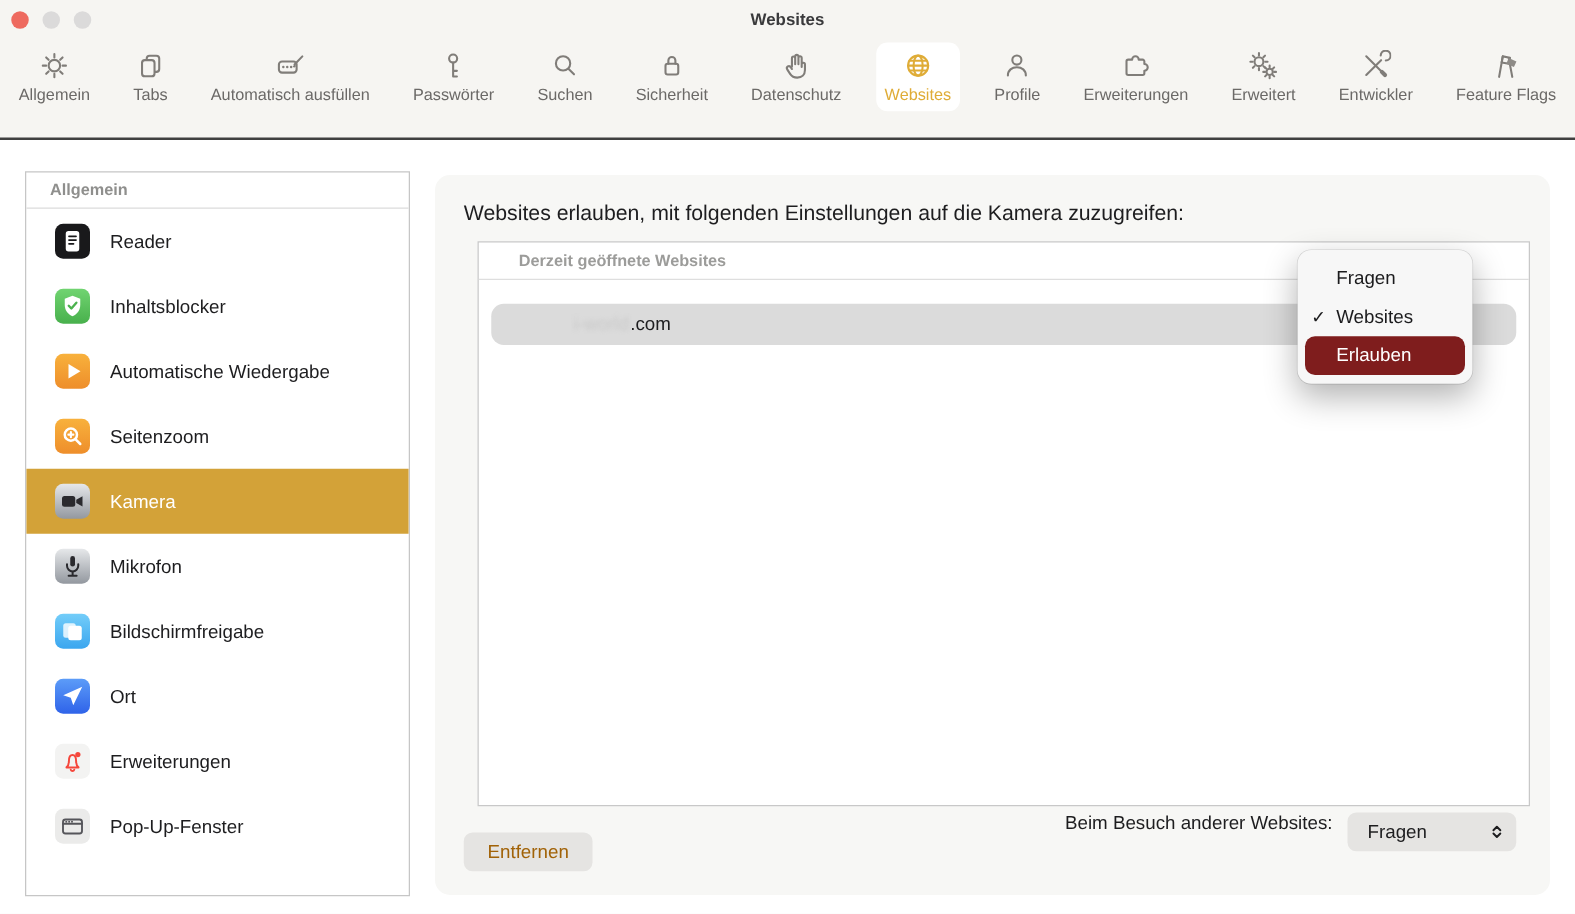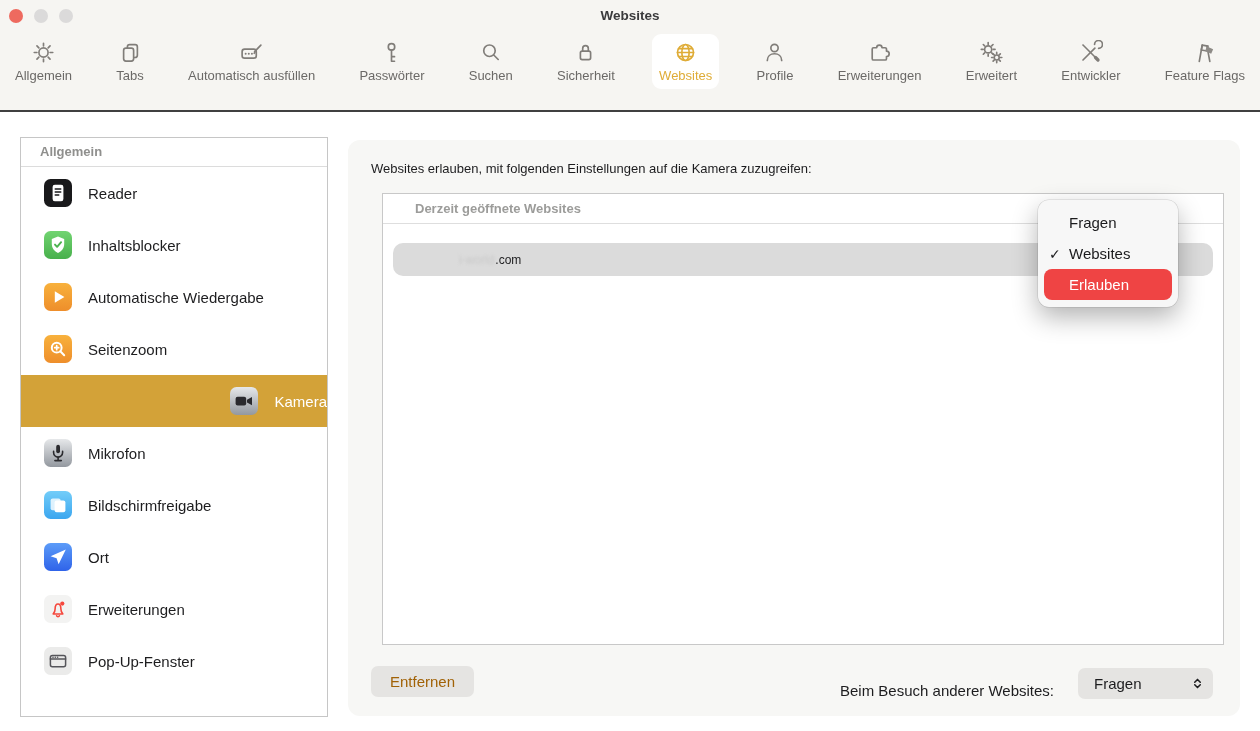--- a/index.html
+++ b/index.html
@@ -24,47 +24,47 @@
   .tb-icon{height:26px;display:flex;align-items:center;justify-content:center;}
   .tb-label{font-size:13px;color:#6B6967;white-space:nowrap;}
   .tb-item.selected .tb-label{color:#DFAC37;}
 
   
   .sidebar{position:absolute;left:20px;top:137px;width:308px;height:580px;background:#fff;
            border:1px solid #C6C6C6;box-sizing:border-box;overflow:hidden;}
   .sidebar-header{height:28px;line-height:28px;padding-left:19px;font-size:13px;font-weight:600;
                   color:#8F8F8D;border-bottom:1px solid #DCDCDC;}
   .sb-item{height:52px;display:flex;align-items:center;padding-left:23px;gap:16px;font-size:15px;color:#1D1D1F;}
-  .sb-item.selected{background:#D3A238;color:#ffffff;justify-content:flex-end;}
+  .sb-item.selected{background:#D3A238;color:#ffffff;}
   .sb-icon{width:28px;height:28px;border-radius:6.5px;display:flex;align-items:center;justify-content:center;flex:none;}
 
   
   .main-panel{position:absolute;left:348px;top:140px;width:892px;height:576px;background:#F7F7F5;border-radius:12px;}
-  .heading{position:absolute;left:23px;top:21px;font-size:13px;color:#1D1D1F;}
+  .heading{position:absolute;left:23px;top:21px;font-size:17px;color:#1D1D1F;}
   .sites-table{position:absolute;left:34px;top:53px;width:842px;height:452px;background:#fff;
                border:1px solid #C8C8C8;box-sizing:border-box;}
   .table-header{height:29px;line-height:29px;padding-left:32px;font-size:13px;font-weight:600;
                 color:#9C9C9A;border-bottom:1px solid #DEDEDE;}
   .site-row{margin:19px 10px 0;height:33px;border-radius:10px;background:#DBDBDB;display:flex;
-            align-items:center;padding-left:66px;font-size:12px;color:#1D1D1F;box-sizing:border-box;}
+            align-items:center;padding-left:66px;font-size:15px;color:#1D1D1F;box-sizing:border-box;}
   .site-faded{color:#C9C9C9;filter:blur(1.6px);margin-right:1px;}
 
   .footer-remove{position:absolute;left:23px;top:526px;height:31px;padding:0 19px;background:#E5E4E2;
                  border:none;border-radius:7px;font-size:15px;color:#a16207;font-family:inherit;}
-  .footer-right{position:absolute;right:27px;top:528px;height:31px;display:flex;align-items:flex-end;gap:24px;}
+  .footer-right{position:absolute;right:27px;top:510px;height:31px;display:flex;align-items:flex-start;gap:12px;}
   .policy-label{font-size:15px;color:#1D1D1F;}
   .policy-select{width:135px;height:31px;background:#E5E4E2;border-radius:7px;display:flex;align-items:center;
                  justify-content:space-between;padding:0 9px 0 16px;box-sizing:border-box;font-size:15px;color:#1D1D1F;}
 
   
   .context-menu{position:absolute;left:1038px;top:200px;width:140px;background:#F7F7F7;border-radius:11px;
                 box-shadow:0 0 0 .5px rgba(0,0,0,.15),0 10px 26px rgba(0,0,0,.3);padding:7px 0;z-index:10;box-sizing:border-box;}
   .menu-item{height:31px;display:flex;align-items:center;font-size:15px;color:#1B1B1D;position:relative;padding-left:31px;}
   .menu-check{position:absolute;left:11px;width:16px;font-size:14px;color:#1B1B1D;}
-  .menu-item.highlighted{background:#ef4444;color:#fff;margin:0 6px;border-radius:8px;padding-left:25px;}
+  .menu-item.highlighted{background:#7f1d1d;color:#fff;margin:0 6px;border-radius:8px;padding-left:25px;}
   .menu-item.highlighted .menu-check{left:5px;}
 </style>
 </head>
 <body>
 
 <div class="screen">
 
   <div class="chrome">
     <div class="titlebar">
       <div class="traffic">
@@ -125,20 +125,28 @@
           <span class="tb-label">Suchen</span>
         </div>
         <div class="tb-item">
           <span class="tb-icon">
             <svg viewBox="0 0 24 24" width="25" height="25" fill="none" stroke="#807D79" stroke-width="1.6" stroke-linecap="round" stroke-linejoin="round">
               <rect x="7.1" y="10.6" width="9.8" height="8.2" rx="1.7"></rect>
               <path d="M9.3,10.6 V8.1 a2.7,2.7 0 0 1 5.4,0 V10.6"></path>
             </svg>
           </span>
           <span class="tb-label">Sicherheit</span>
+        </div>
+        <div class="tb-item">
+          <span class="tb-icon">
+            <svg viewBox="0 0 24 24" width="25" height="25" fill="none" stroke="#807D79" stroke-width="1.6" stroke-linecap="round" stroke-linejoin="round">
+              <path d="M8.2,12.8 V6.3 a1.25,1.25 0 0 1 2.5,0 V10.9 M10.7,10.9 V5 a1.25,1.25 0 0 1 2.5,0 V10.9 M13.2,10.9 V6.1 a1.25,1.25 0 0 1 2.5,0 V13 M15.7,13 v-1.9 a1.25,1.25 0 0 1 2.5,0 V15.4 c0,3.6 -2.3,5.8 -5.9,5.8 c-2.7,0 -4.2,-0.9 -5.5,-2.9 l-2.1,-3.2 c-0.6,-1 -0.5,-2 0.3,-2.5 c0.9,-0.5 1.9,-0.1 2.5,0.9 l0.7,1.1"></path>
+            </svg>
+          </span>
+          <span class="tb-label">Datenschutz</span>
         </div>
         <div class="tb-item selected">
           <span class="tb-icon">
             <svg viewBox="0 0 24 24" width="25" height="25" fill="none" stroke="#DFAC37" stroke-width="1.6" stroke-linecap="round">
               <circle cx="12" cy="12" r="7.7"></circle>
               <ellipse cx="12" cy="12" rx="3.5" ry="7.7"></ellipse>
               <path d="M4.3,12 H19.7 M5.3,8.2 H18.7 M5.3,15.8 H18.7"></path>
             </svg>
           </span>
           <span class="tb-label">Websites</span>

